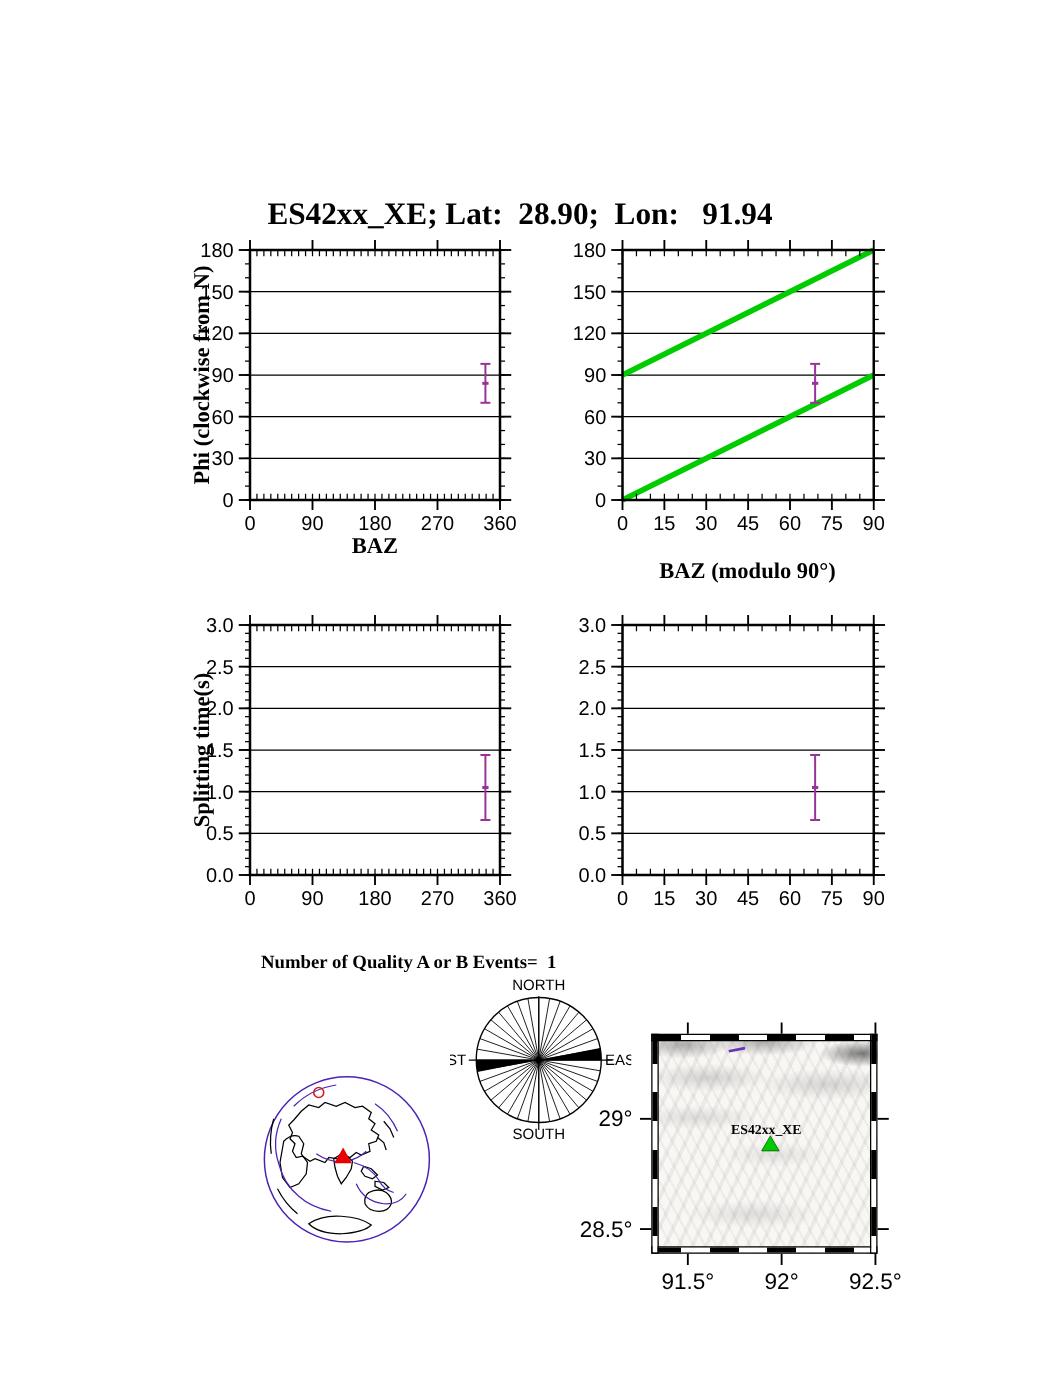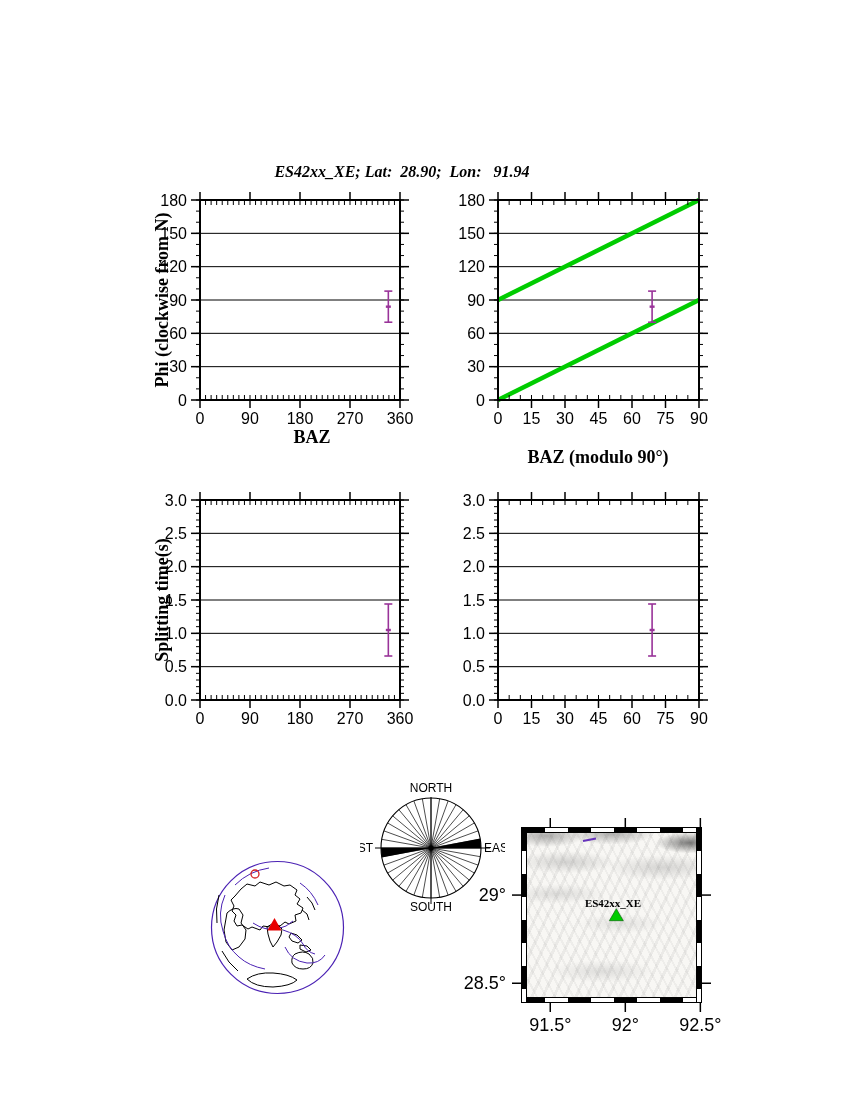--- a/index.html
+++ b/index.html
@@ -1,24 +1,24 @@
 <!DOCTYPE html>
 <html><head>
 <meta charset="utf-8">
 <style>
   html,body{margin:0;padding:0;background:#ffffff;}
   #page{position:relative;width:850px;height:1100px;background:#ffffff;overflow:hidden;
         font-family:"Liberation Sans", sans-serif;}
   .abs{position:absolute;}
   .ctr{transform:translate(-50%,-50%);}
   .serifb{font-family:"Liberation Serif", serif;font-weight:bold;color:#000;white-space:pre;}
-  #page-title{left:402px;top:172px;font-size:16px;font-style:italic;}
+  #page-title{left:416px;top:172px;font-size:25px;}
   #ylabel-phi{left:162px;top:300px;font-size:18px;transform:translate(-50%,-50%) rotate(-90deg);white-space:nowrap;}
   #ylabel-dt{left:162px;top:600px;font-size:18px;transform:translate(-50%,-50%) rotate(-90deg);white-space:nowrap;}
-  #xlabel-baz{left:300px;top:437px;font-size:18px;margin-left:12px;}
+  #xlabel-baz{left:300px;top:437px;font-size:18px;}
   #xlabel-bazmod{left:598px;top:437px;font-size:18px;margin-top:20px;}
   #mean-line1{left:410px;top:755px;font-size:15px;}
   #mean-line2{left:327px;top:771px;font-size:15px;}
   #overlay-svg,#globe-svg,#rose-svg{position:absolute;pointer-events:none;}
   #overlay-svg{left:0;top:0;}
   #globe-svg{left:205px;top:855px;}
   #rose-svg{left:360px;top:780px;}
   
   #map{left:521px;top:827px;width:181px;height:176px;background:#f8f7f4;
     background-image:
@@ -783,14 +783,15 @@
         <polygon points="616.3026533996679,908.7074148296597 609.3026533996679,920.7074148296597 623.3026533996679,920.7074148296597" fill="#00CC00" stroke="#005500" stroke-width="0.6"></polygon>
         <line x1="583" y1="841" x2="596" y2="838.5" stroke="#6633BB" stroke-width="2.2"></line>
       </g>
     </svg>
 
   <div id="page-title" class="abs ctr serifb">ES42xx_XE; Lat:  28.90;  Lon:   91.94</div>
   <div id="ylabel-phi" class="abs serifb">Phi (clockwise from N)</div>
   <div id="xlabel-baz" class="abs ctr serifb">BAZ</div>
   <div id="xlabel-bazmod" class="abs ctr serifb">BAZ (modulo 90°)</div>
   <div id="ylabel-dt" class="abs serifb">Splitting time(s)</div>
+  <div id="mean-line2" class="abs ctr serifb">Number of Quality A or B Events=  1</div>
 
 </div>
 
 </body></html>

